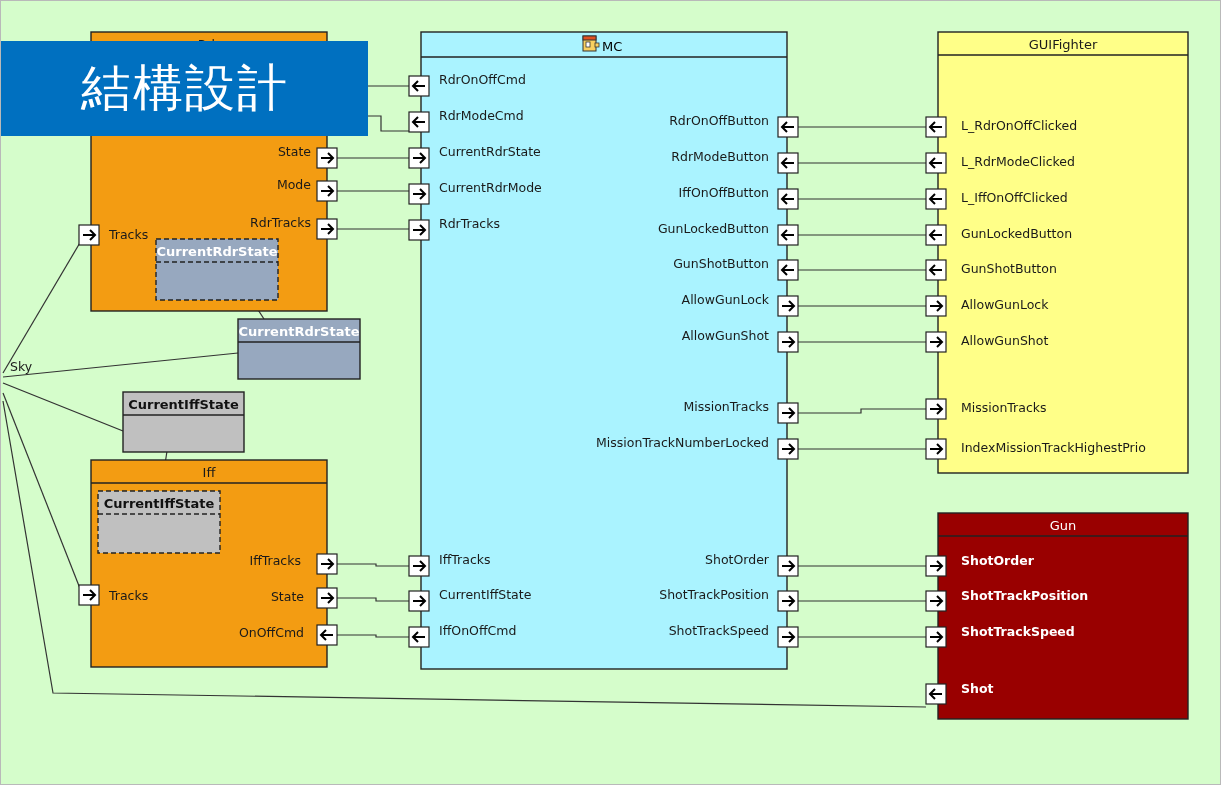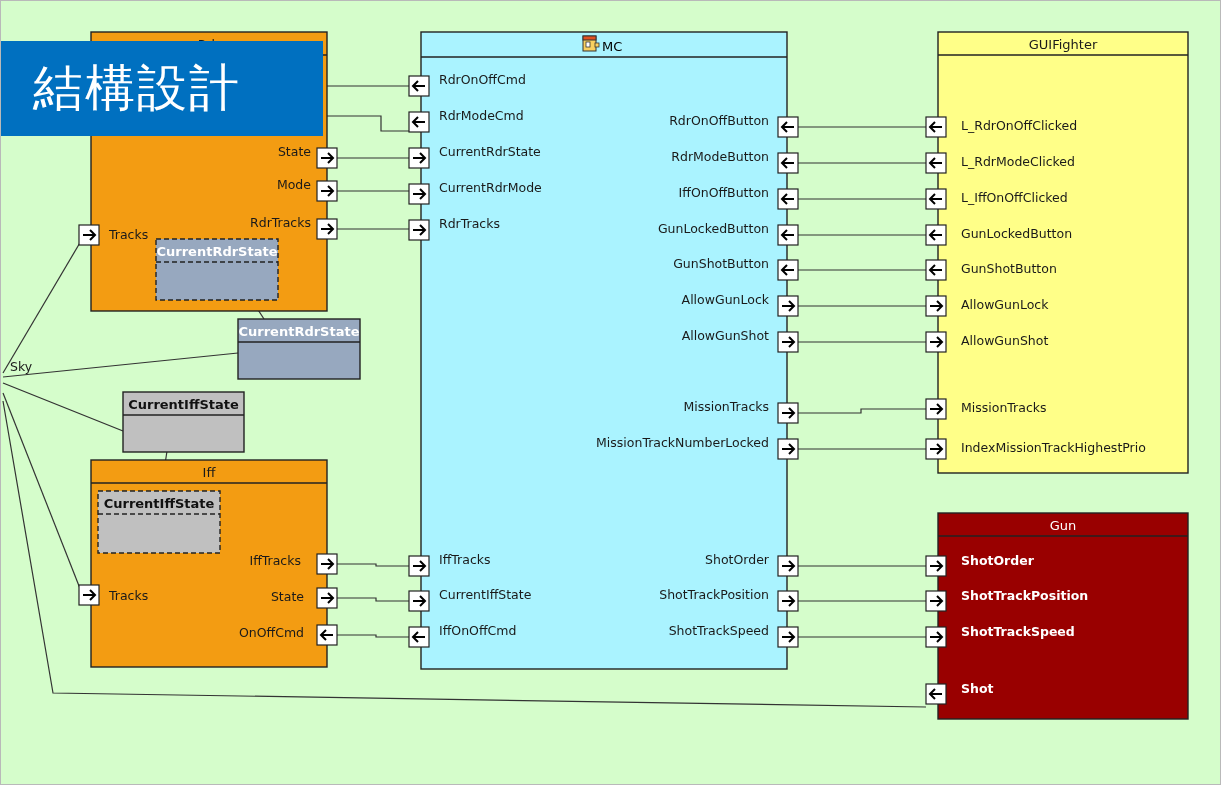--- a/index.html
+++ b/index.html
@@ -11,24 +11,24 @@
   #canvas {
     position: relative; width: 1219px; height: 783px;
     border: 1px solid #b9b9b9; background: #d5fdcb;
   }
   svg { position: absolute; left: 0; top: 0; }
   .lbl { font-size: 12.5px; fill: #1a1a1a; }
   .lbl-light { font-size: 12.5px; fill: #ffffff; }
   .title-txt { font-size: 13px; }
   .bold { font-weight: bold; }
   #banner {
-    position: absolute; left: 0; top: 40px; width: 322px; height: 95px;
+    position: absolute; left: 0; top: 40px; width: 367px; height: 95px;
     background: #0070c0; color: #fff;
     font-family: "DejaVu Sans", sans-serif;
-    font-size: 50px; line-height: 95px; padding-left: 32px; box-sizing: border-box;
+    font-size: 50px; line-height: 95px; padding-left: 80px; box-sizing: border-box;
     letter-spacing: 2px;
   }
 </style>
 </head>
 <body>
 
 <div id="canvas">
   <svg id="diagram" width="1219" height="783">
       <polyline points="2,372 80,240" fill="none" stroke="#333" stroke-width="1.2"></polyline>
       <polyline points="2,376 237,352" fill="none" stroke="#333" stroke-width="1.2"></polyline>

